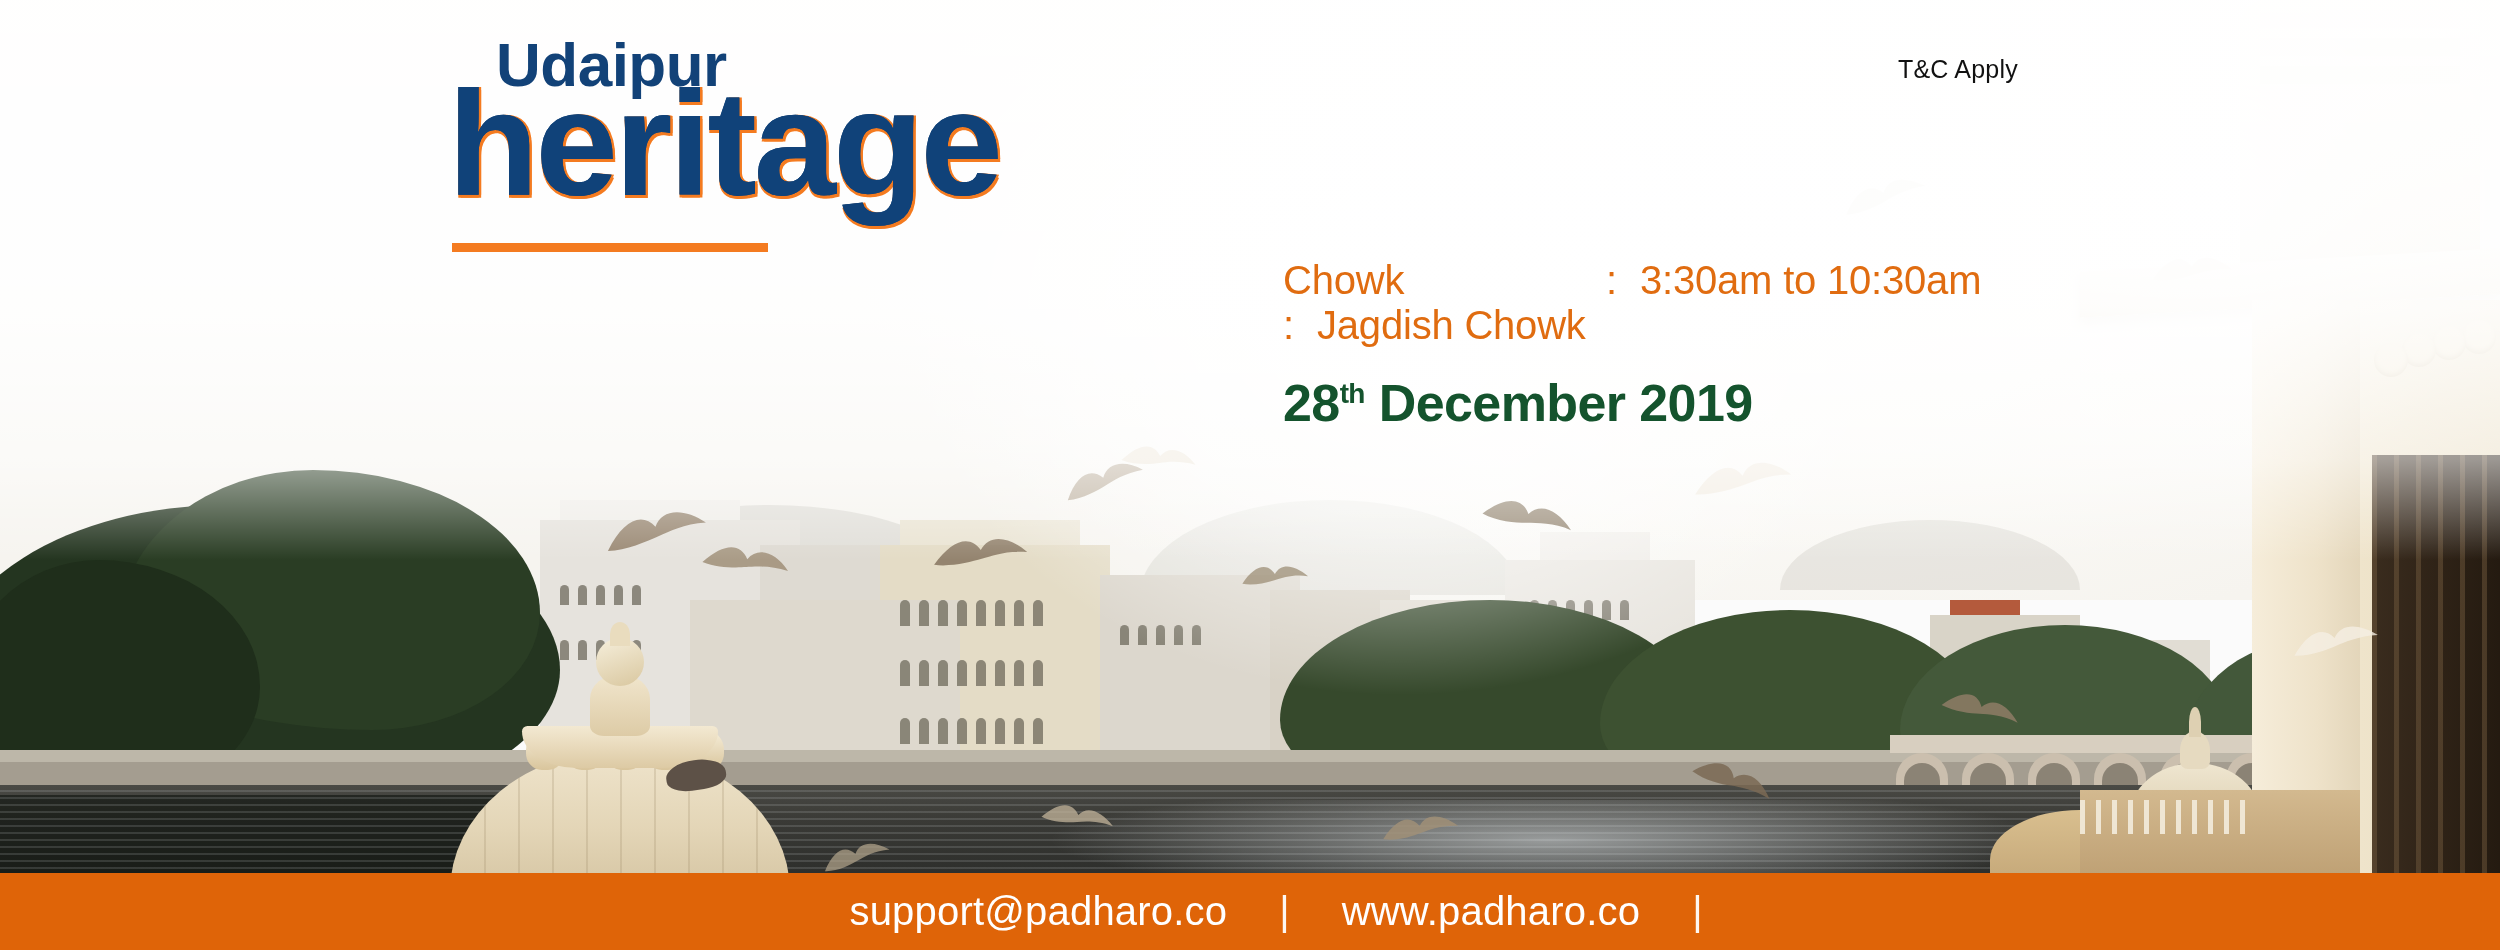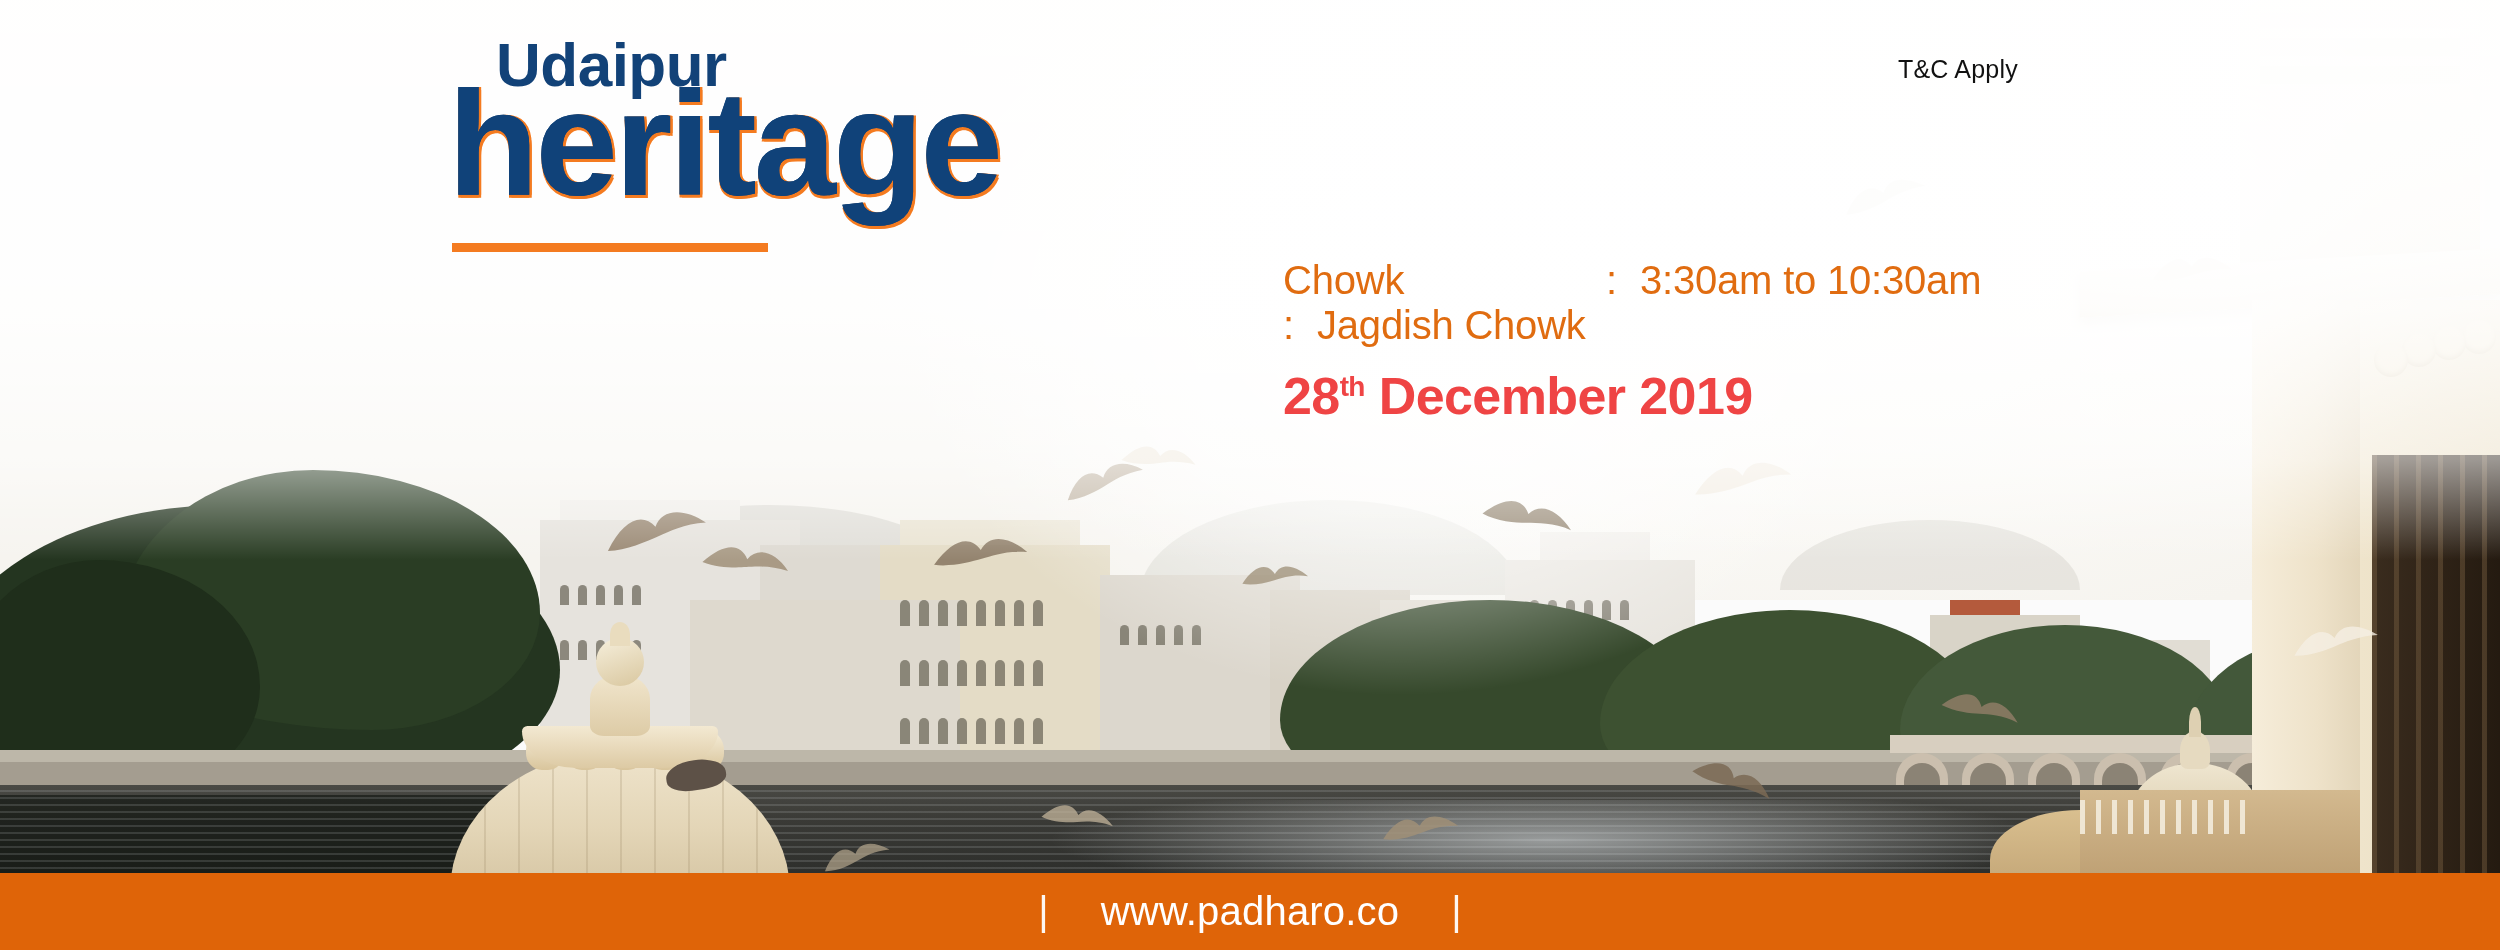--- a/index.html
+++ b/index.html
@@ -255,21 +255,21 @@
 
   
   .details { position:absolute; left:1283px; top:258px; width:1000px; }
   .det-row { display:flex; align-items:baseline; line-height:1.12; }
   .det-label {
     width:323px; font-size:40px; font-weight:400; color:#e06c10; letter-spacing:-0.2px;
   }
   .det-colon { width:34px; font-size:40px; color:#e06c10; }
   .det-value { font-size:40px; font-weight:400; color:#e06c10; letter-spacing:-0.2px; }
   .det-date {
-    margin-top:18px; font-size:52px; font-weight:700; color:#ef4444; letter-spacing:-0.6px;
+    margin-top:25px; font-size:52px; font-weight:700; color:#14532d; letter-spacing:-0.6px;
   }
   .det-date sup { font-size:28px; vertical-align:super; font-weight:700; }
 
   
   .footer {
     position:absolute; left:0; top:873px; width:2500px; height:77px;
     background:#df6408;
     display:flex; align-items:center; justify-content:center;
   }
   .footer-inner { display:flex; align-items:center; gap:0; }
@@ -558,19 +558,20 @@
     </div>
     <div class="det-row">
       <span class="det-colon">:</span>
       <span class="det-value">Jagdish Chowk</span>
     </div>
     <div class="det-date"><span>28</span><sup>th</sup><span> December 2019</span></div>
   </div>
 
   <div class="footer">
     <div class="footer-inner">
+      <span class="f-item">support@padharo.co</span>
       <span class="f-sep">|</span>
       <span class="f-item">www.padharo.co</span>
       <span class="f-sep">|</span>
     </div>
   </div>
 
 </div>
 
 </body></html>

